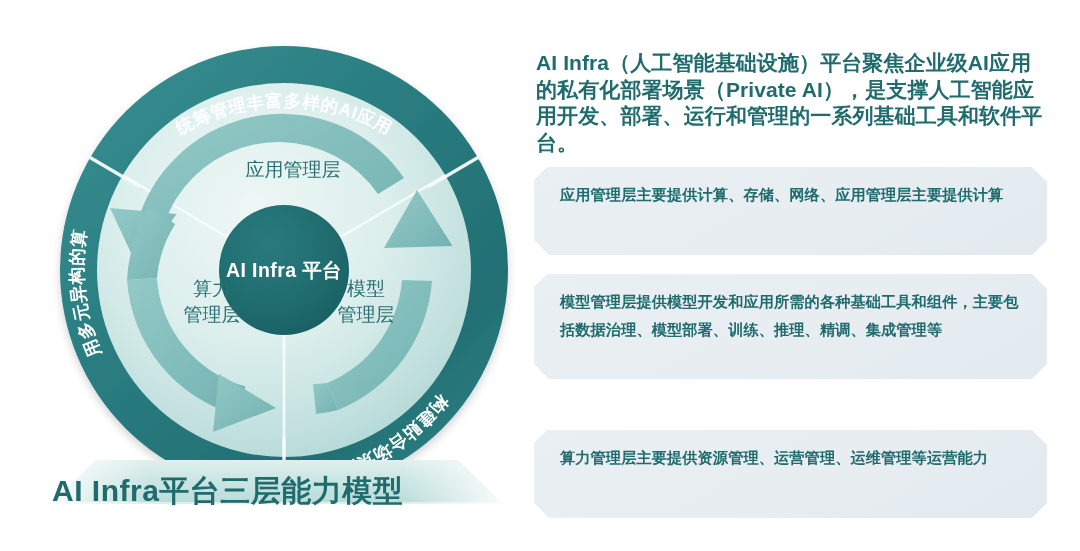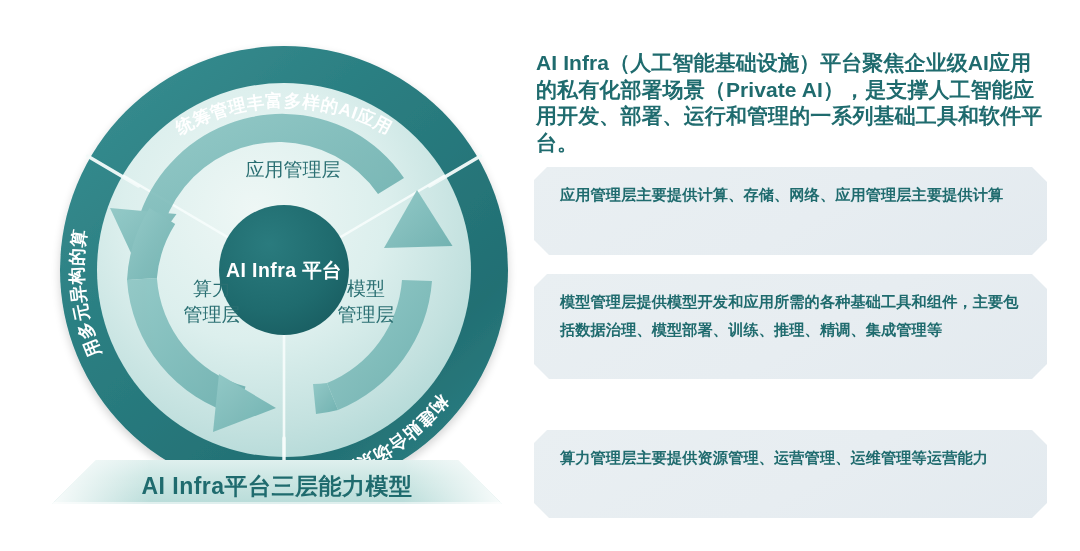--- a/index.html
+++ b/index.html
@@ -52,22 +52,22 @@
   
   #platform-wrap {
     position: absolute;
     left: 52px; top: 458px;
     width: 450px; height: 62px;
   }
   #platform-title {
     position: absolute;
     left: 0; top: 13px;
     width: 450px;
-    text-align: center;
-    font-size: 23px;
+    text-align: left;
+    font-size: 30px;
     font-weight: bold;
     color: #1f6b6e;
     letter-spacing: 0.5px;
     white-space: nowrap;
   }
 
   
   #text-panel {
     position: absolute;
     left: 534px; top: 0;

